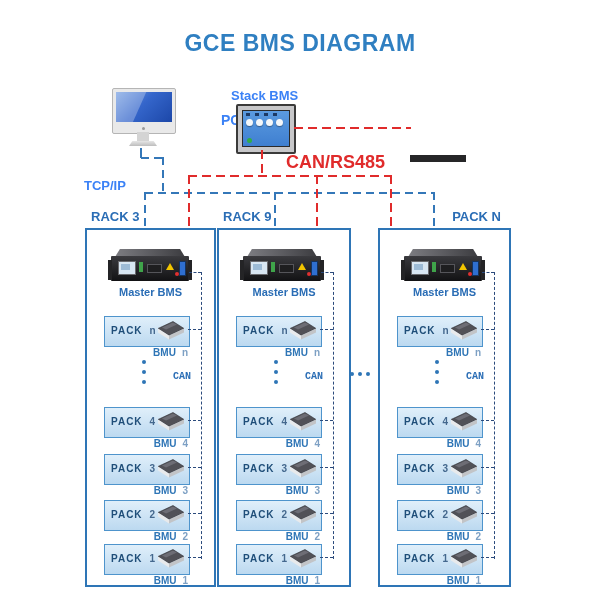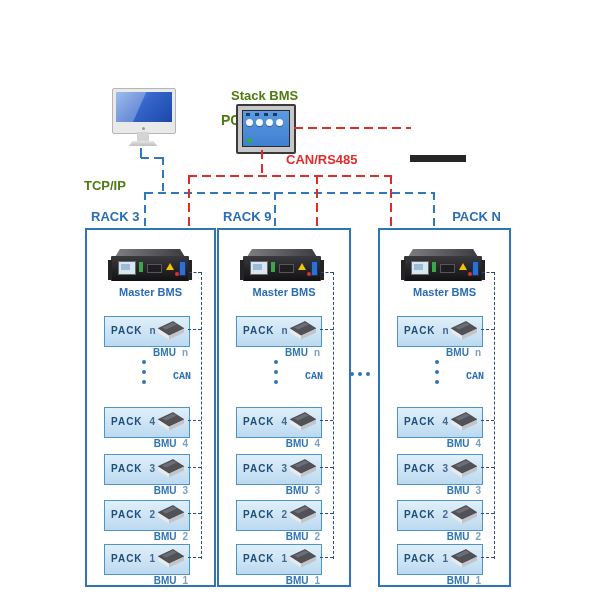--- a/index.html
+++ b/index.html
@@ -3,21 +3,21 @@
 <meta charset="utf-8">
 <style>
   html,body { margin:0; padding:0; background:#fff; }
   #stage {
     position:relative; width:600px; height:600px; background:#ffffff;
     font-family:"Liberation Sans", sans-serif; overflow:hidden;
   }
   
   .title { position:absolute; top:30px; left:0; width:600px; text-align:center;
            font-size:23px; font-weight:bold; color:#2f7fc1; letter-spacing:.5px; }
-  .lbl-blue { position:absolute; font-weight:bold; color:#4d7c0f; }
+  .lbl-blue { position:absolute; font-weight:bold; color:#3b82f6; }
   .lbl-red  { position:absolute; font-weight:bold; color:#e02b2b; }
   
   .hline-blue { position:absolute; height:2px;
     background:repeating-linear-gradient(90deg,#3477b8 0 8px,transparent 8px 13px); }
   .vline-blue { position:absolute; width:2px;
     background:repeating-linear-gradient(180deg,#3477b8 0 8px,transparent 8px 13px); }
   .hline-red { position:absolute; height:2px;
     background:repeating-linear-gradient(90deg,#e02b2b 0 9px,transparent 9px 14px); }
   .vline-red { position:absolute; width:2px;
     background:repeating-linear-gradient(180deg,#e02b2b 0 9px,transparent 9px 14px); }
@@ -104,20 +104,21 @@
   .pcs-label { position:absolute; left:0; top:52px; width:100%; text-align:center;
     font-size:14px; font-weight:bold; color:#3a7cc4; letter-spacing:1px; }
   .pcs-vent { position:absolute; left:6px; right:6px; height:1px; background:#c0c0ba; }
   .pcs-base { position:absolute; left:0; top:77px; width:56px; height:7px; background:#262628; }
 </style>
 </head>
 <body>
 
 <div id="stage">
 
+  <div class="title">GCE BMS DIAGRAM</div>
 
   <div class="pc">
     <div class="pc-screen">
       <div class="pc-glass"></div>
       <div class="pc-dot"></div>
     </div>
     <div class="pc-neck"></div>
     <div class="pc-base"></div>
   </div>
   <div class="lbl-blue" style="left:221px;top:112px;font-size:14px;">PC</div>
@@ -139,21 +140,21 @@
         </div>
       <div class="sbms-green"></div>
     </div>
   </div>
 
   <div class="pcs">
     <div class="pcs-base"></div>
   </div>
 
   <div class="lbl-blue" style="left:84px;top:178px;font-size:13px;">TCP/IP</div>
-  <div class="lbl-red" style="left:286px;top:152px;font-size:13px;">CAN/RS485</div>
+  <div class="lbl-red" style="left:286px;top:152px;font-size:18px;">CAN/RS485</div>
 
   <div class="vsolid-blue" style="left:140px;top:148px;height:10px;"></div>
   <div class="hline-blue" style="left:141px;top:157px;width:23px;"></div>
   <div class="vline-blue" style="left:162px;top:157px;height:36px;"></div>
   <div class="hline-blue" style="left:145px;top:192px;width:290px;"></div>
   <div class="vline-blue" style="left:144px;top:192px;height:55px;"></div>
   <div class="vline-blue" style="left:274px;top:192px;height:55px;"></div>
   <div class="vline-blue" style="left:433px;top:192px;height:55px;"></div>
 
   <div class="hline-red" style="left:294px;top:127px;width:117px;"></div>

